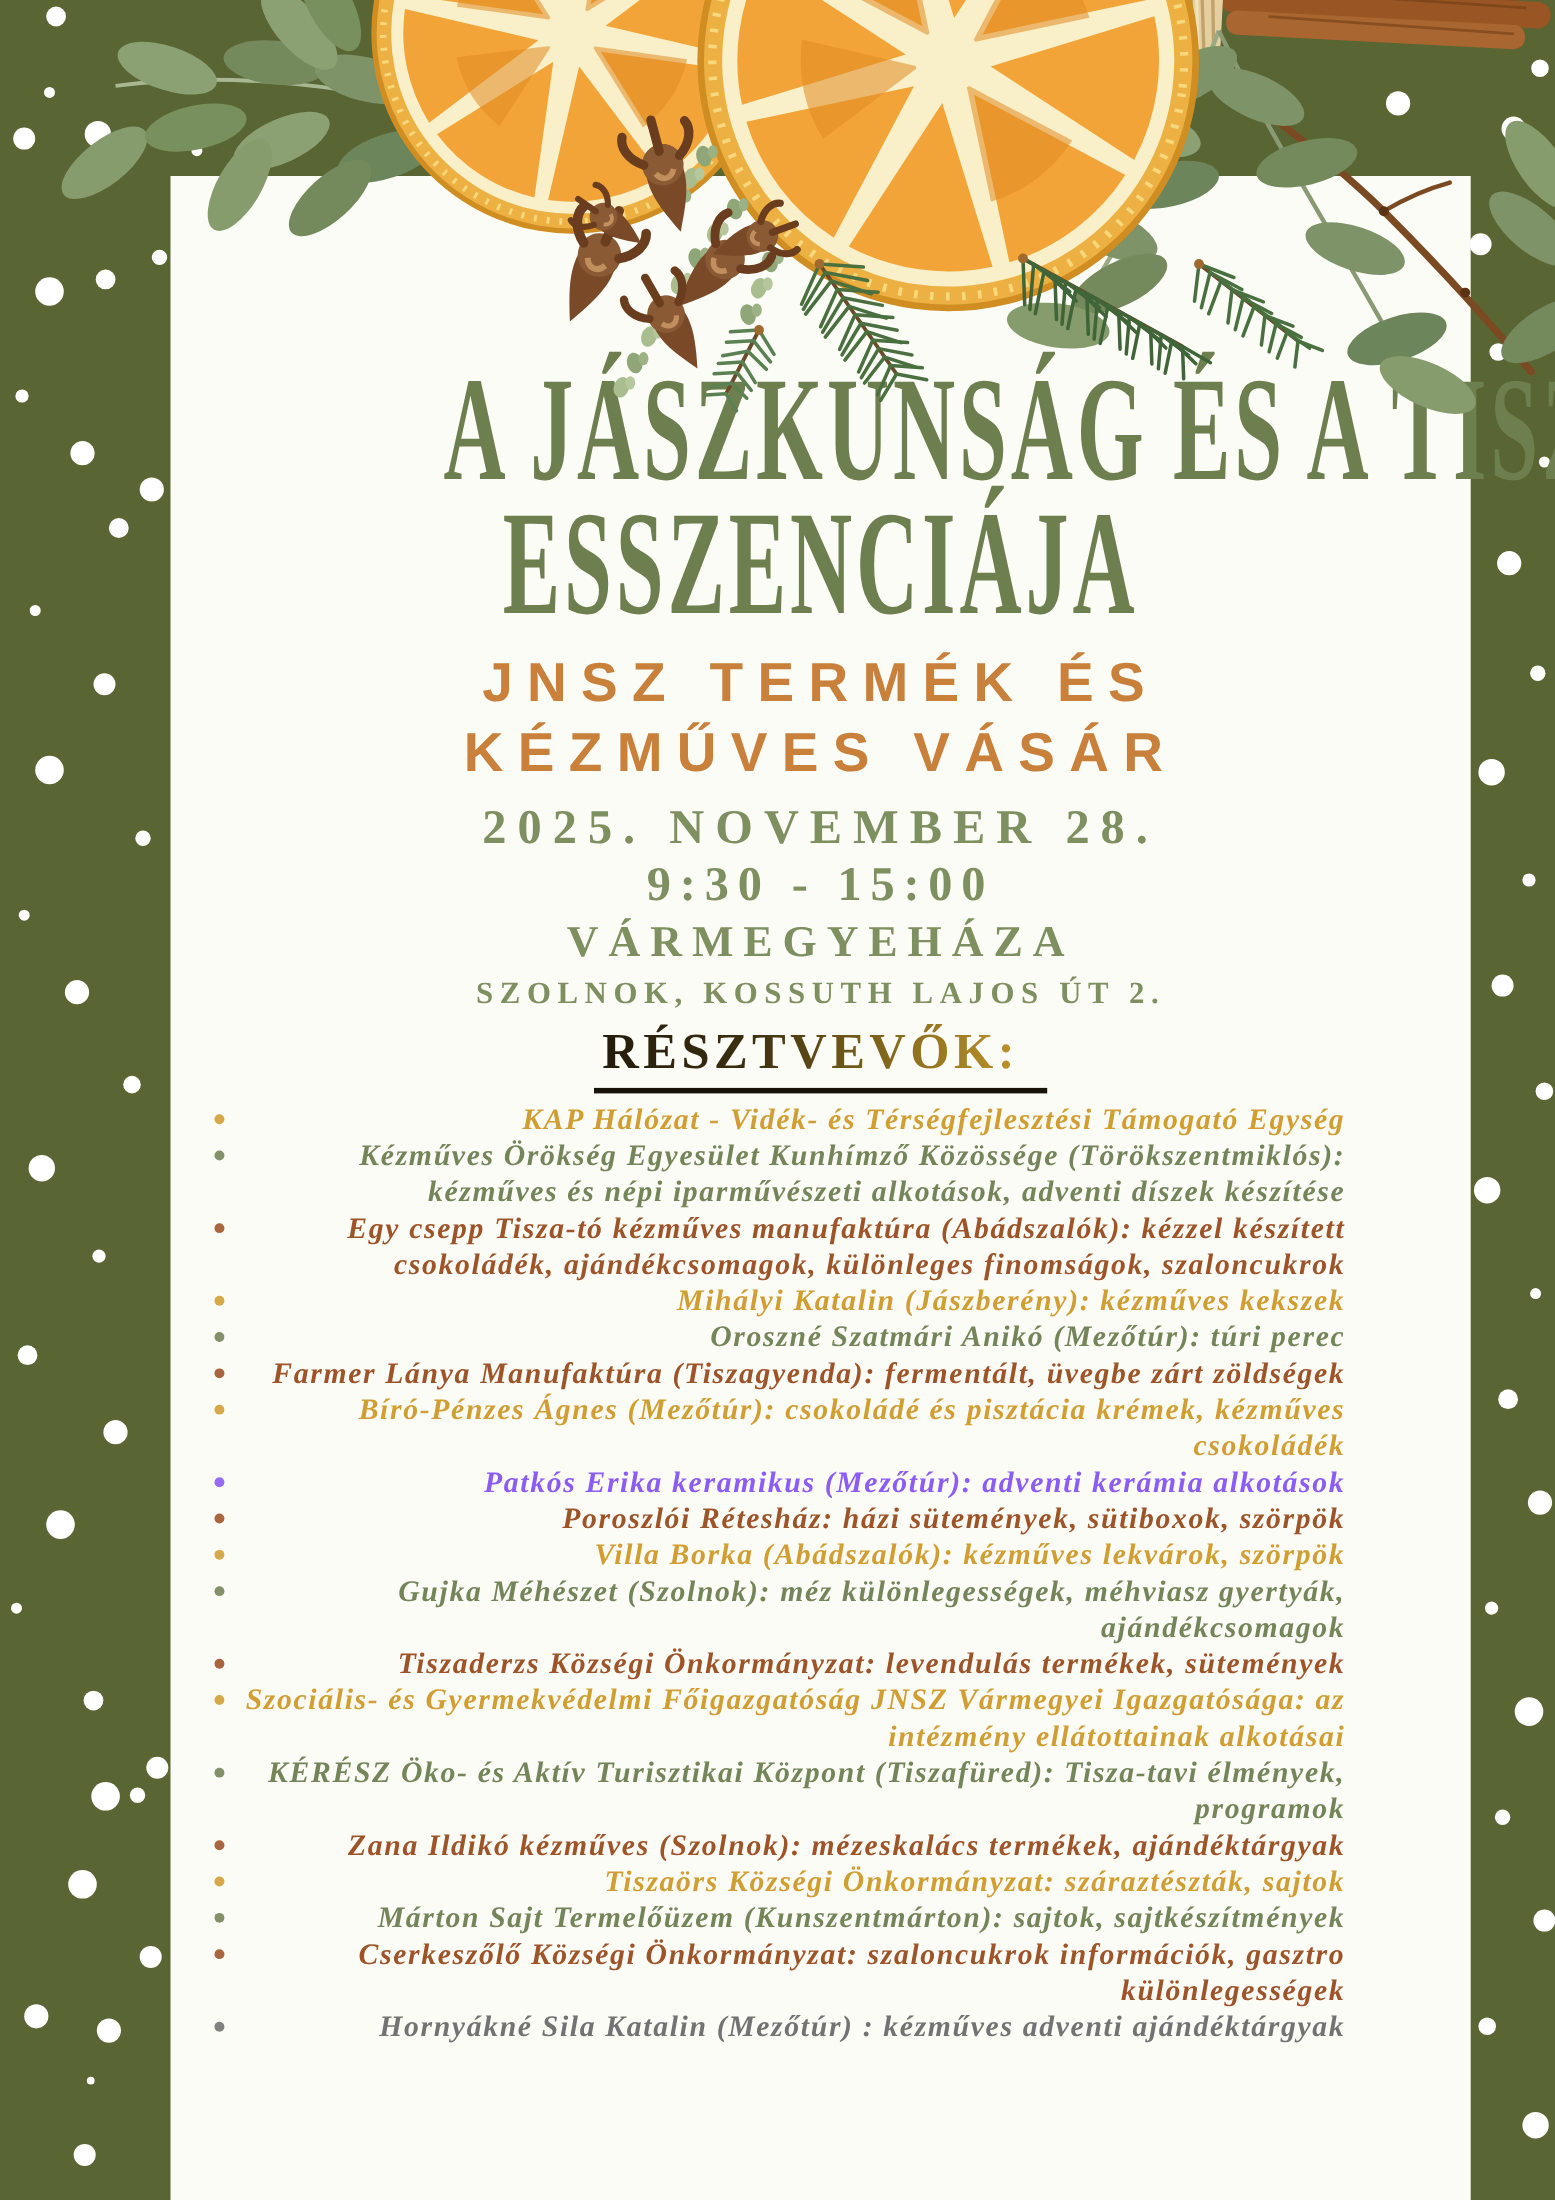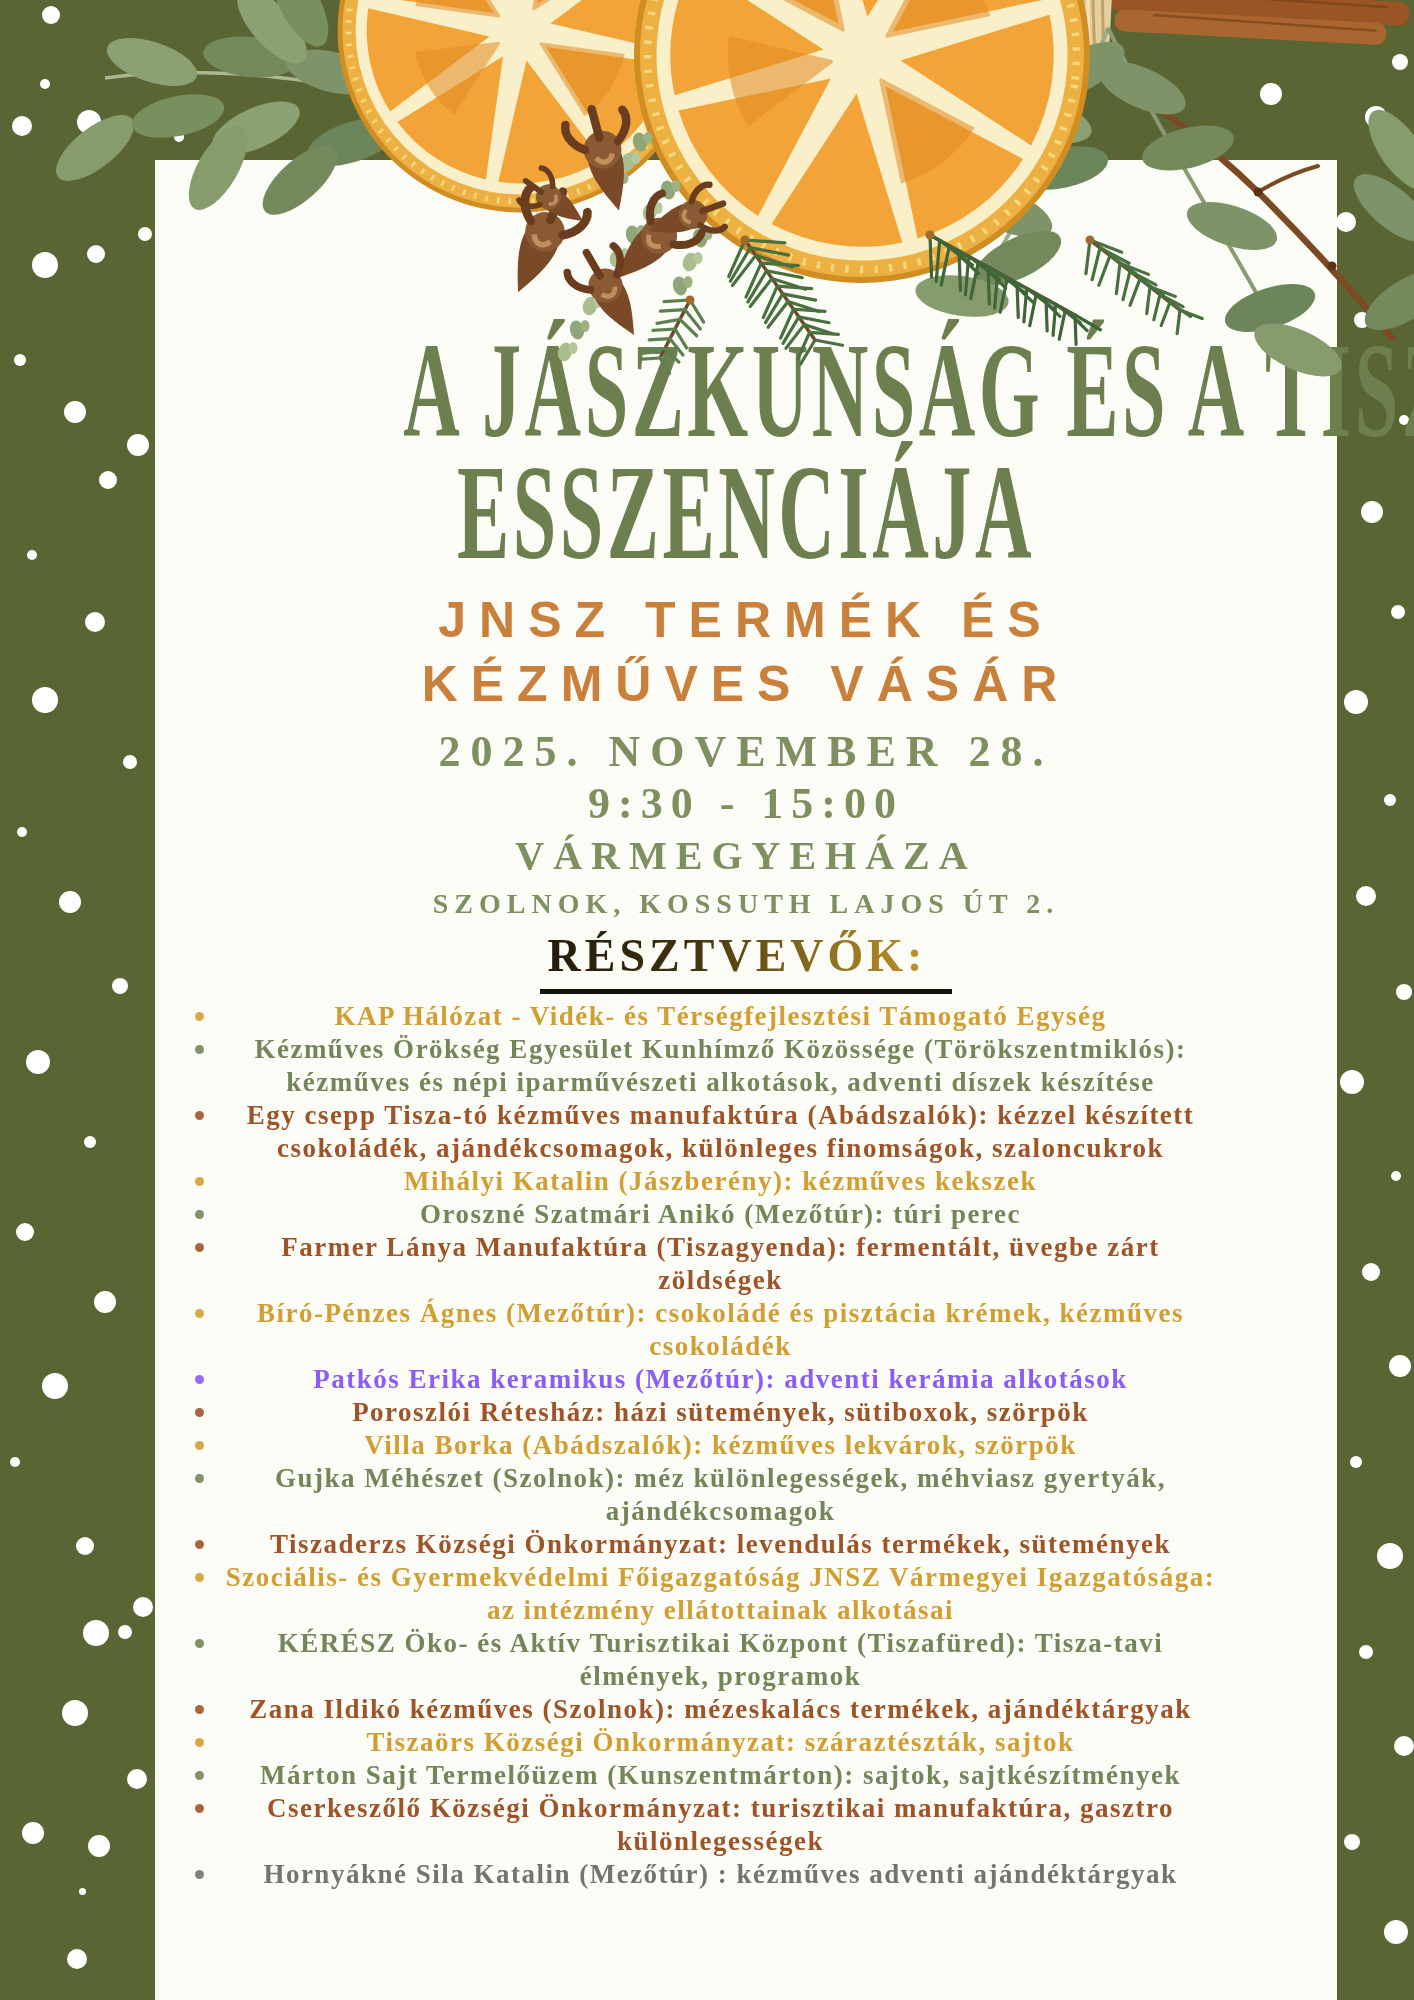--- a/index.html
+++ b/index.html
@@ -36,21 +36,21 @@
     display:inline-block;font-size:46px;font-weight:700;letter-spacing:4px;
     padding:0 26px 5px 8px;border-bottom:5px solid #17130a;
     color:#5a4516;
     background:linear-gradient(90deg,var(--hg1,#221a0b) 0%,#3d3010 35%,#8a6d1e 68%,var(--hg2,#c99b2e) 100%);
     -webkit-background-clip:text;background-clip:text;
   }
   @supports (-webkit-background-clip:text){
     .participants-heading{-webkit-text-fill-color:transparent;}
   }
   .participants-list{
-    list-style:none;margin:6px 0 0 33px;padding:0;width:1035px;text-align:center;
+    list-style:none;margin:6px 0 0 33px;padding:0;width:1035px;text-align:right;font-style:italic;
   }
   .participants-list li{
     position:relative;padding-left:30px;
     font-size:27px;line-height:33px;font-weight:700;letter-spacing:1.5px;
   }
   .participants-list li::before{
     content:'';position:absolute;left:7px;top:12px;width:9px;height:9px;
     border-radius:50%;background:currentColor;opacity:.9;
   }
 </style>
@@ -146,21 +146,21 @@
           <li style="color: #8b5cf6;">Patkós Erika keramikus (Mezőtúr): adventi kerámia alkotások</li>
           <li style="color: rgb(158, 84, 41);">Poroszlói Rétesház: házi sütemények, sütiboxok, szörpök</li>
           <li style="color: rgb(209, 158, 51);">Villa Borka (Abádszalók): kézműves lekvárok, szörpök</li>
           <li style="color: rgb(116, 133, 90);">Gujka Méhészet (Szolnok): méz különlegességek, méhviasz gyertyák, ajándékcsomagok</li>
           <li style="color: rgb(158, 84, 41);">Tiszaderzs Községi Önkormányzat: levendulás termékek, sütemények</li>
           <li style="color: rgb(209, 158, 51);">Szociális- és Gyermekvédelmi Főigazgatóság JNSZ Vármegyei Igazgatósága: az intézmény ellátottainak alkotásai</li>
           <li style="color: rgb(116, 133, 90);">KÉRÉSZ Öko- és Aktív Turisztikai Központ (Tiszafüred): Tisza-tavi élmények, programok</li>
           <li style="color: rgb(158, 84, 41);">Zana Ildikó kézműves (Szolnok): mézeskalács termékek, ajándéktárgyak</li>
           <li style="color: rgb(209, 158, 51);">Tiszaörs Községi Önkormányzat: száraztészták, sajtok</li>
           <li style="color: rgb(116, 133, 90);">Márton Sajt Termelőüzem (Kunszentmárton): sajtok, sajtkészítmények</li>
-          <li style="color: rgb(158, 84, 41);">Cserkeszőlő Községi Önkormányzat: turisztikai manufaktúra, gasztro különlegességek</li>
+          <li style="color: rgb(158, 84, 41);">Cserkeszőlő Községi Önkormányzat: szaloncukrok információk, gasztro különlegességek</li>
           <li style="color: #737373;">Hornyákné Sila Katalin (Mezőtúr) : kézműves adventi ajándéktárgyak</li>
         </ul>
     </div>
   </div>
 
   <svg class="artwork" width="1414" height="380" viewBox="0 0 1414 380">
     <defs>
       <path id="wedge" d="M0,-26 L-44,-120 A128,128 0 0 1 44,-120 Z"></path>
       <ellipse id="leaf" rx="47" ry="20"></ellipse>
       <g id="clove">

